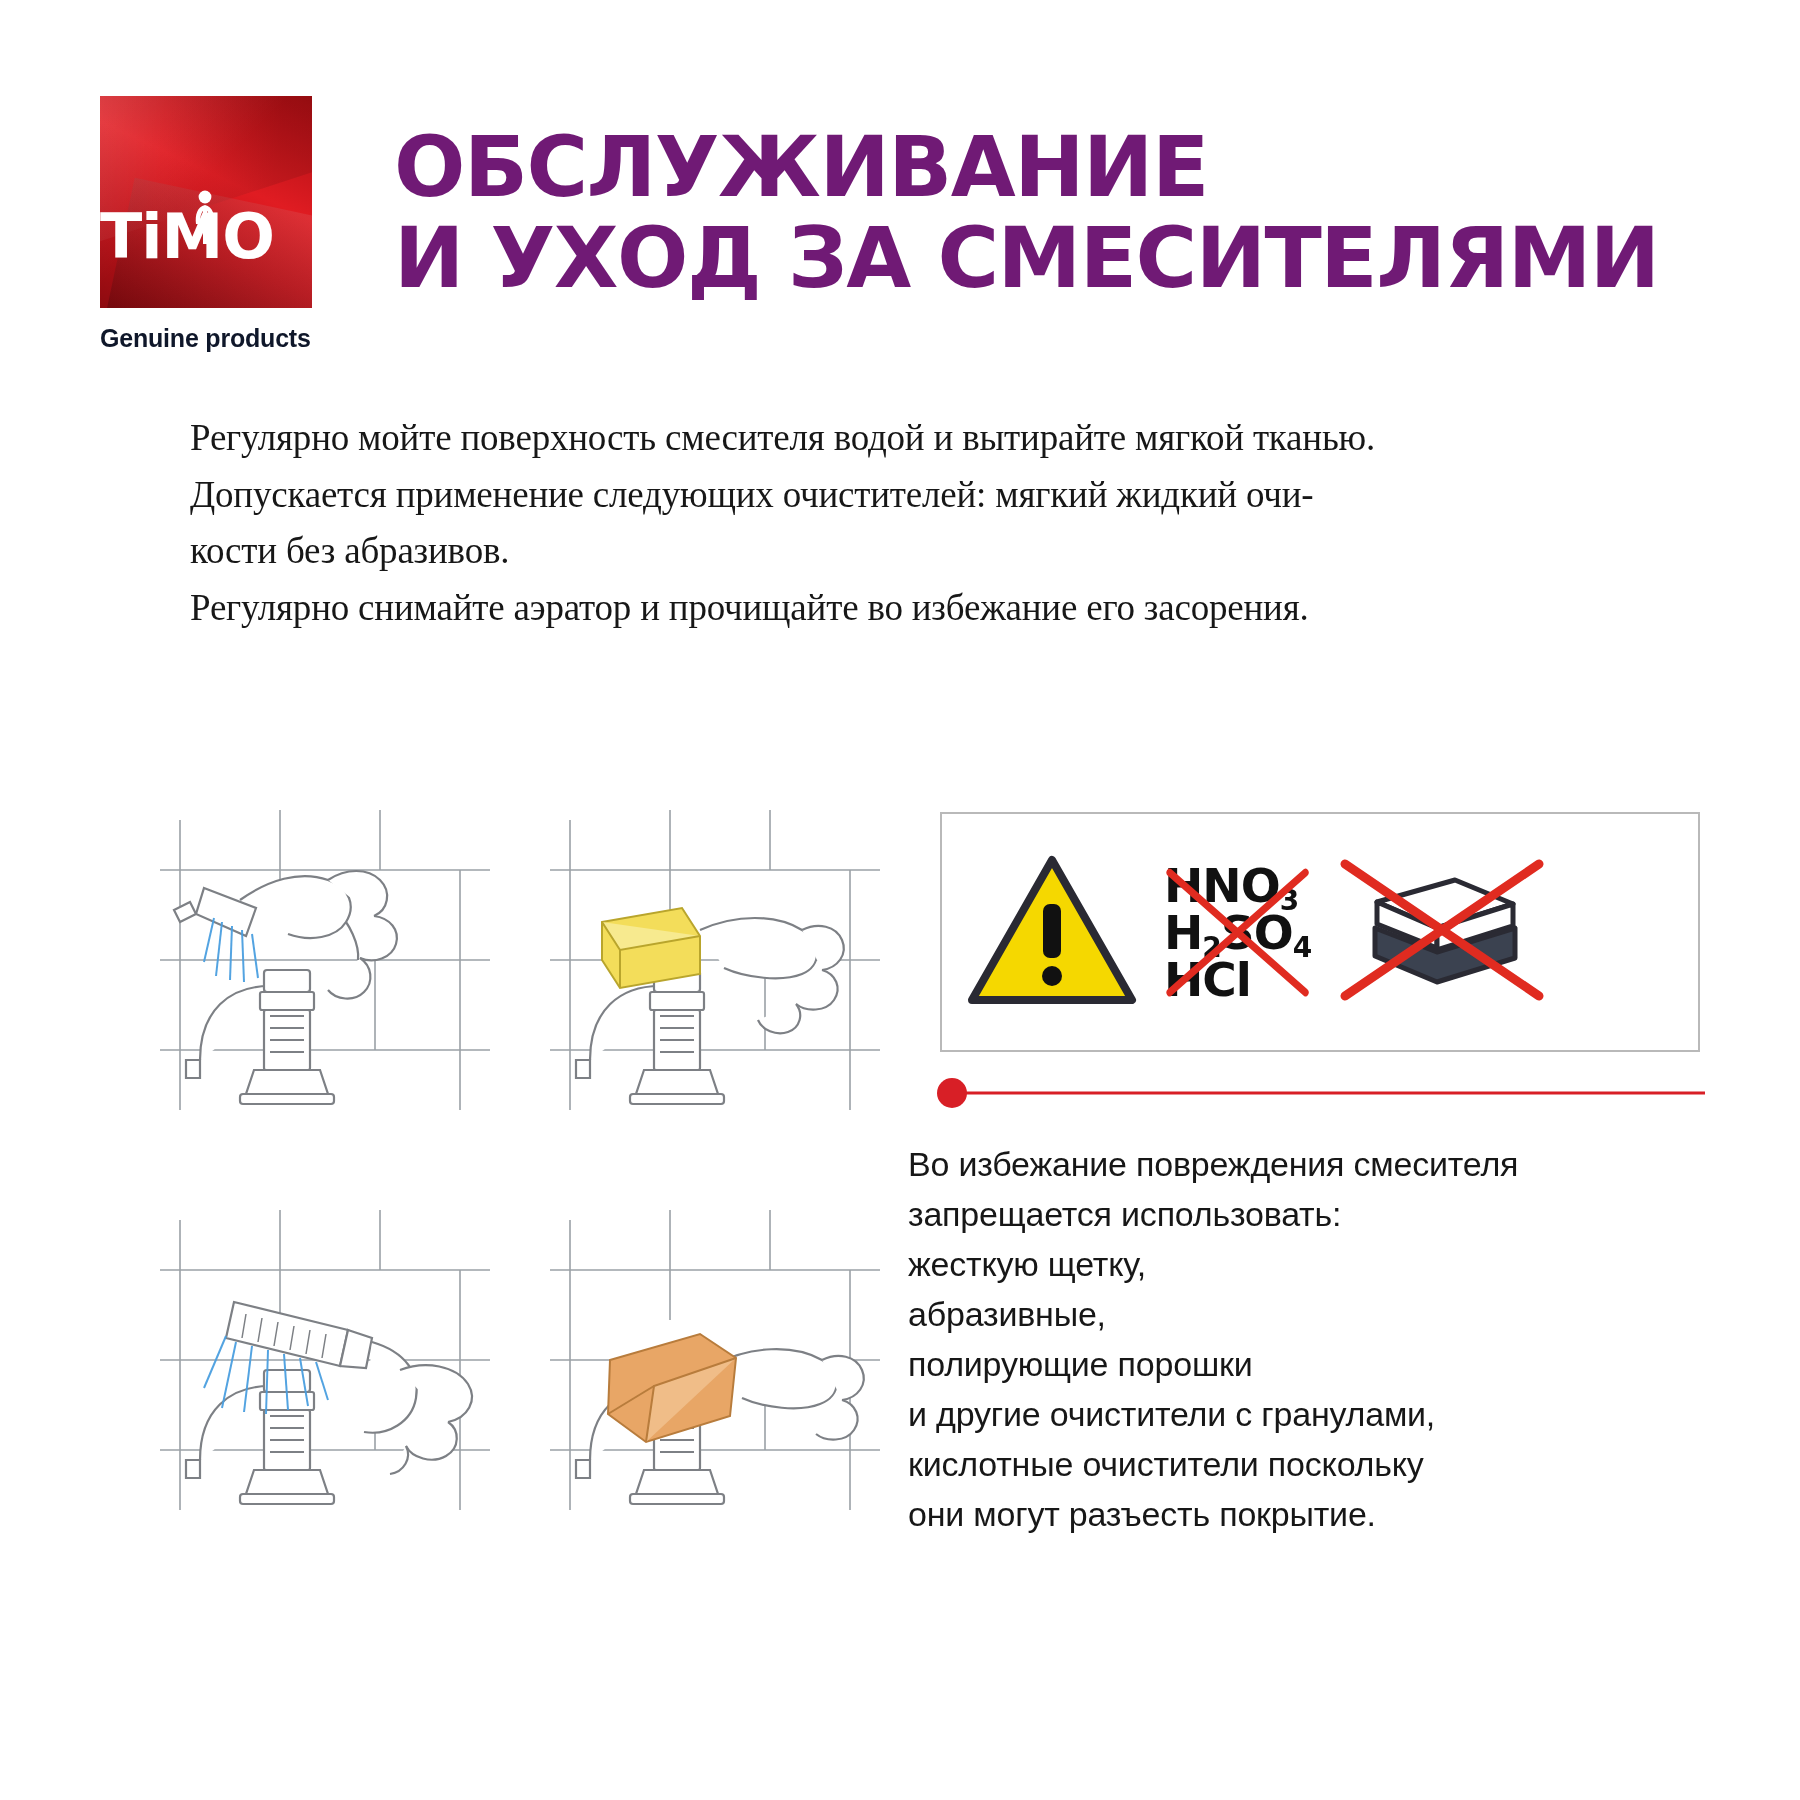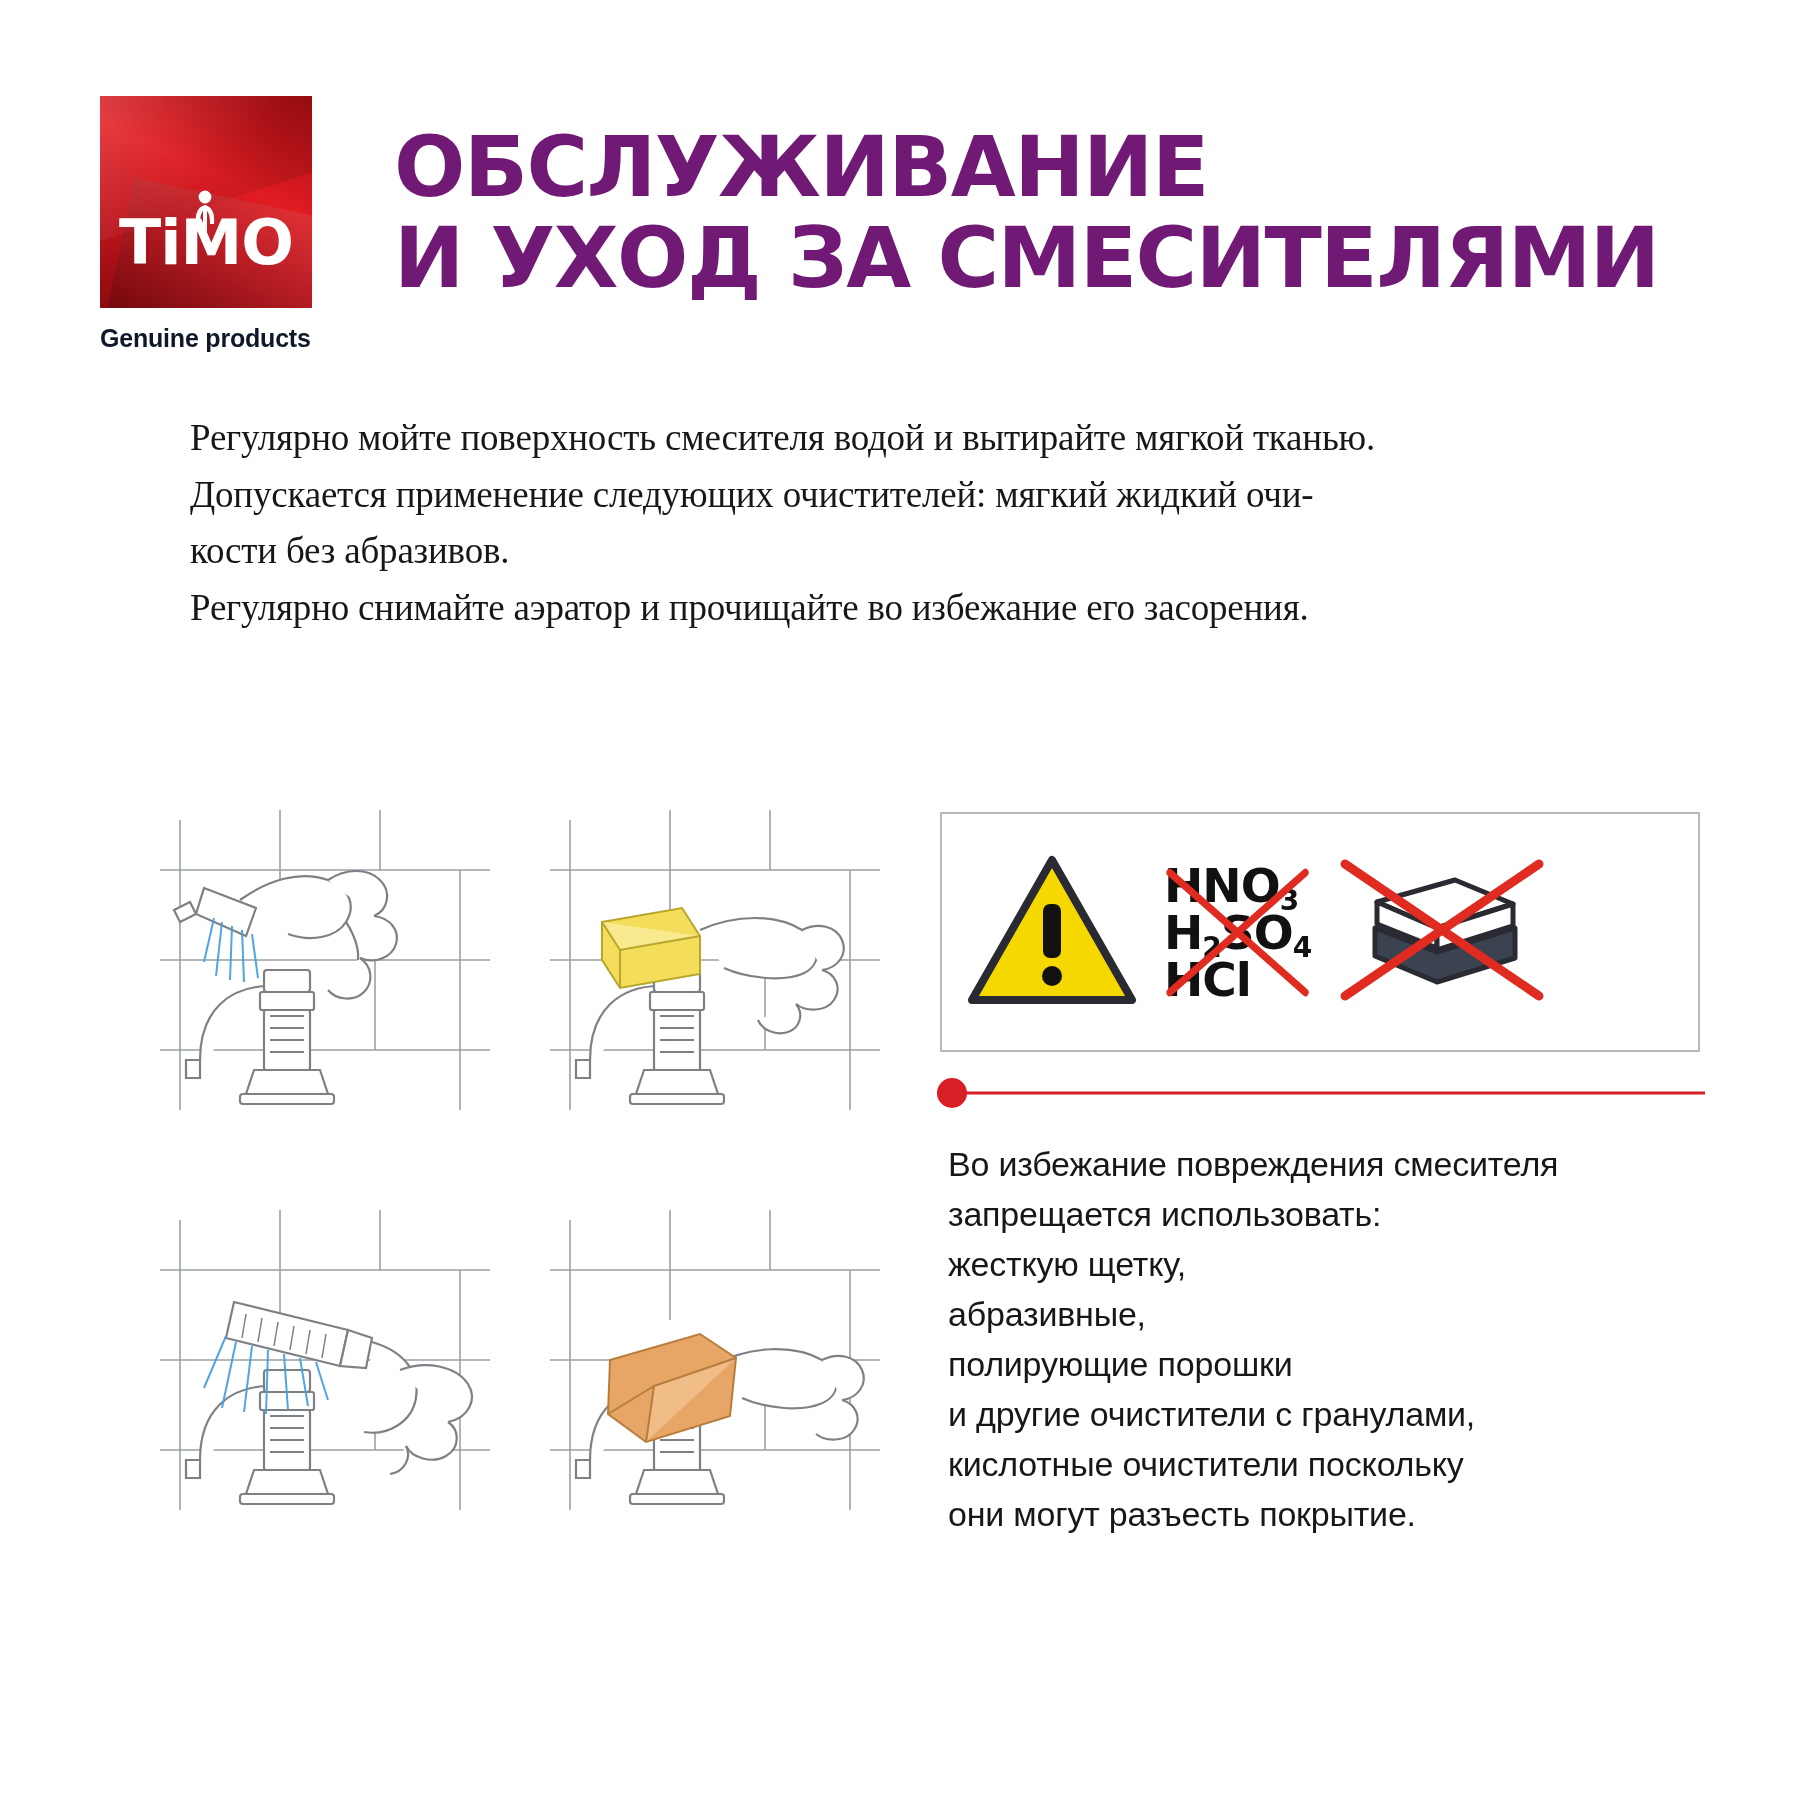--- a/index.html
+++ b/index.html
@@ -44,22 +44,21 @@
   }
   .logo-square:after {
     content:"";
     position:absolute; right:-25%; bottom:-45%;
     width:120%; height:95%;
     background: linear-gradient(200deg, rgba(255,255,255,0.10) 0%, rgba(0,0,0,0.18) 75%);
     transform: rotate(12deg);
   }
   .logo-wordmark {
     position: absolute;
-    left: 0; right: 0; bottom: 34px;
-    text-align: center;
+    left: 0; right: 0; bottom: 40px;
     z-index: 3;
   }
   .logo-wordmark-text {
     font-family: "DejaVu Sans", sans-serif;
     font-weight: bold;
     font-size: 62px;
     letter-spacing: -1px;
     color: #ffffff;
     line-height: 1;
     display: inline-block;
@@ -162,21 +161,21 @@
   
   .red-rule {
     position: absolute;
     left: 935px; top: 1078px;
     width: 770px; height: 30px;
   }
 
   
   .warn-text {
     position: absolute;
-    left: 948px; top: 1140px;
+    left: 908px; top: 1140px;
     width: 760px;
   }
   .warn-text p {
     margin: 0;
     font-size: 34px;
     line-height: 1.47;
     color: #171717;
     letter-spacing: -0.2px;
   }
 </style>

